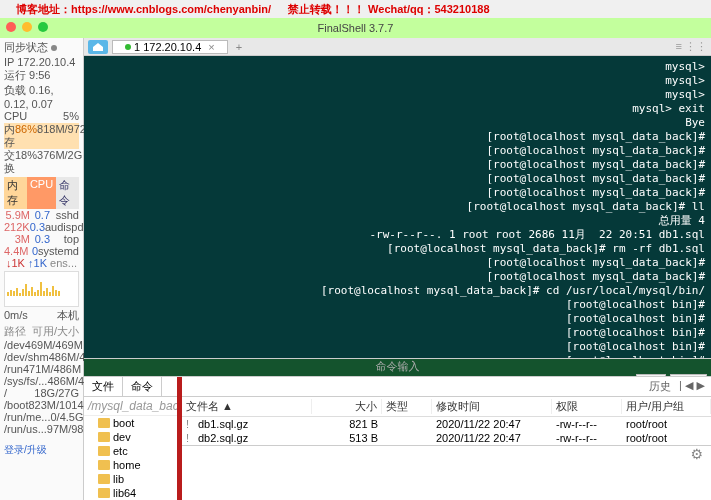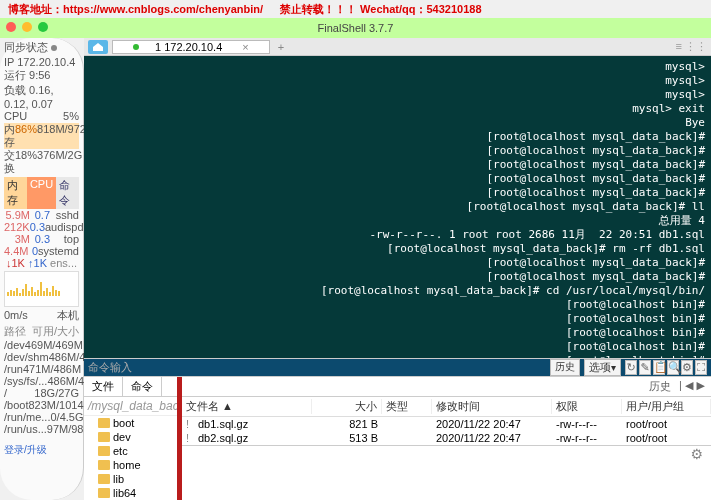--- a/index.html
+++ b/index.html
@@ -1,51 +1,51 @@
 <!DOCTYPE html>
 <html><head>
 <meta charset="utf-8">
 <style>
 *{margin:0;padding:0;box-sizing:border-box;font-family:Arial,"Microsoft YaHei",sans-serif;font-size:11px;}
 body{width:711px;height:500px;background:#f0f0f0;overflow:hidden;}
-.watermark{position:absolute;top:2px;left:8px;color:#d00;font-size:12px;font-weight:bold;z-index:100;}
+.watermark{position:absolute;top:2px;left:16px;color:#d00;font-size:12px;font-weight:bold;z-index:100;}
 .watermark a{color:#d00;text-decoration:none;}
 .titlebar{height:20px;background:#c3ff9d;position:relative;margin-top:18px;}
 .traffic{position:absolute;left:6px;top:4px;display:flex;gap:6px;}
 .traffic span{width:10px;height:10px;border-radius:50%;display:block;}
 .tl-r{background:#ff5f56;}.tl-y{background:#ffbd2e;}.tl-g{background:#27c93f;}
 .titlebar-text{text-align:center;line-height:20px;color:#444;}
 .main{display:flex;height:462px;}
-.sidebar{width:84px;background:#fafafa;border-right:1px solid #ccc;padding:2px 4px;font-size:10px;color:#555;border-radius:32px;}
+.sidebar{width:84px;background:#fafafa;border-right:1px solid #ccc;padding:2px 4px;font-size:10px;color:#555;}
 .sidebar .hdr{display:flex;align-items:center;gap:3px;font-size:10px;margin-bottom:1px;}
 .sidebar .dot{width:6px;height:6px;border-radius:50%;background:#888;}
 .sidebar .row{display:flex;justify-content:space-between;font-size:10px;line-height:13px;}
 .mem-bar{display:flex;font-size:9px;margin-top:2px;}
 .mem-bar span{padding:1px 3px;}
 .mb-mem{background:#ffd699;color:#333;}.mb-cpu{background:#ff9966;color:#fff;}.mb-cmd{background:#e8e8e8;color:#336;}
 .proc-row{display:flex;justify-content:space-between;font-size:9px;line-height:12px;}
 .proc-row .c1{color:#d66;width:26px;text-align:right;}
 .proc-row .c2{color:#36c;width:20px;text-align:right;}
 .proc-row .c3{color:#555;flex:1;text-align:right;}
 .chart{height:36px;background:#fff;border:1px solid #ddd;margin:2px 0;position:relative;}
 .chart-lbl{font-size:8px;color:#888;display:flex;justify-content:space-between;padding:0 2px;}
 .bars{display:flex;align-items:flex-end;height:24px;gap:1px;padding:0 2px;}
 .bars span{width:2px;background:#f0c040;}
 .disk-hdr{display:flex;justify-content:space-between;font-size:9px;color:#888;margin-top:2px;}
 .disk-row{display:flex;justify-content:space-between;font-size:9px;line-height:12px;}
 .login{color:#36c;font-size:10px;margin-top:8px;}
 .content{flex:1;display:flex;flex-direction:column;}
 .tabs{height:18px;background:#e8e8e8;border-bottom:1px solid #ccc;display:flex;align-items:center;padding-left:4px;gap:4px;}
 .tab-home{width:20px;height:14px;background:#5bb7e8;border-radius:2px;display:flex;align-items:center;justify-content:center;}
-.tab{background:#fff;border:1px solid #bbb;padding:0 20px;height:14px;display:flex;align-items:center;gap:16px;font-size:10px;}
+.tab{background:#fff;border:1px solid #bbb;padding:0 12px;height:14px;display:flex;align-items:center;gap:3px;font-size:10px;}
 .tab .gd{width:6px;height:6px;border-radius:50%;background:#3b3;}
 .tab .x{color:#888;margin-left:4px;}
 .tabs-r{margin-left:auto;color:#999;padding-right:4px;}
 .terminal{flex:1;background:#053939;color:#fff;font-family:Consolas,monospace;font-size:11px;padding:4px 6px;line-height:14px;white-space:pre;overflow:hidden;text-align:right;}
-.cmd-input{height:18px;background:#0c4a6e;border-top:1px solid #ccc;display:flex;align-items:center;padding:0 4px;font-size:10px;color:#aaa;}
+.cmd-input{height:18px;background:#14532d;border-top:1px solid #ccc;display:flex;align-items:center;padding:0 4px;font-size:10px;color:#aaa;flex-direction:column;}
 .cmd-input .btns{margin-left:auto;display:flex;gap:4px;}
 .cmd-input .btn{border:1px solid #bbb;background:#f4f4f4;padding:0 4px;font-size:10px;color:#333;}
 .cmd-input .icons{display:flex;gap:2px;color:#666;margin-left:4px;}
 .cmd-input .icons span{width:12px;text-align:center;border:1px solid #bbb;background:#f4f4f4;}
 .bottom{height:124px;display:flex;border-top:1px solid #ccc;}
 .tree{width:98px;background:#fff;border-right:5px solid #b91c1c;overflow:hidden;}
 .tree-tabs{display:flex;border-bottom:1px solid #ccc;font-size:10px;}
 .tree-tabs span{padding:2px 8px;border-right:1px solid #ccc;}
 .tree-tabs .act{background:#fff;}
 .tree-path{padding:2px 4px;color:#999;font-size:12px;border-bottom:1px solid #eee;font-style:italic;}

